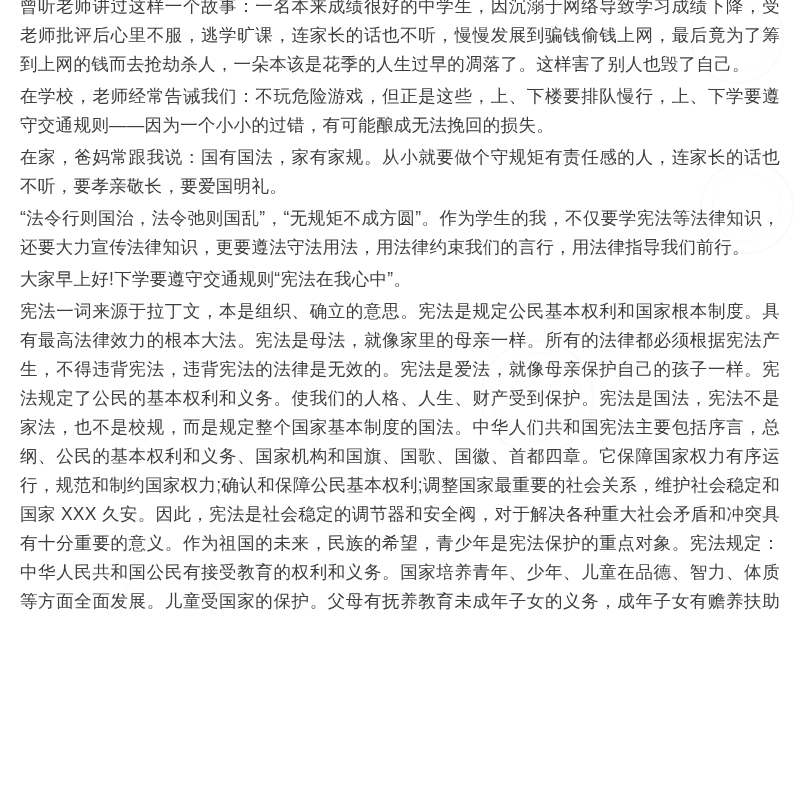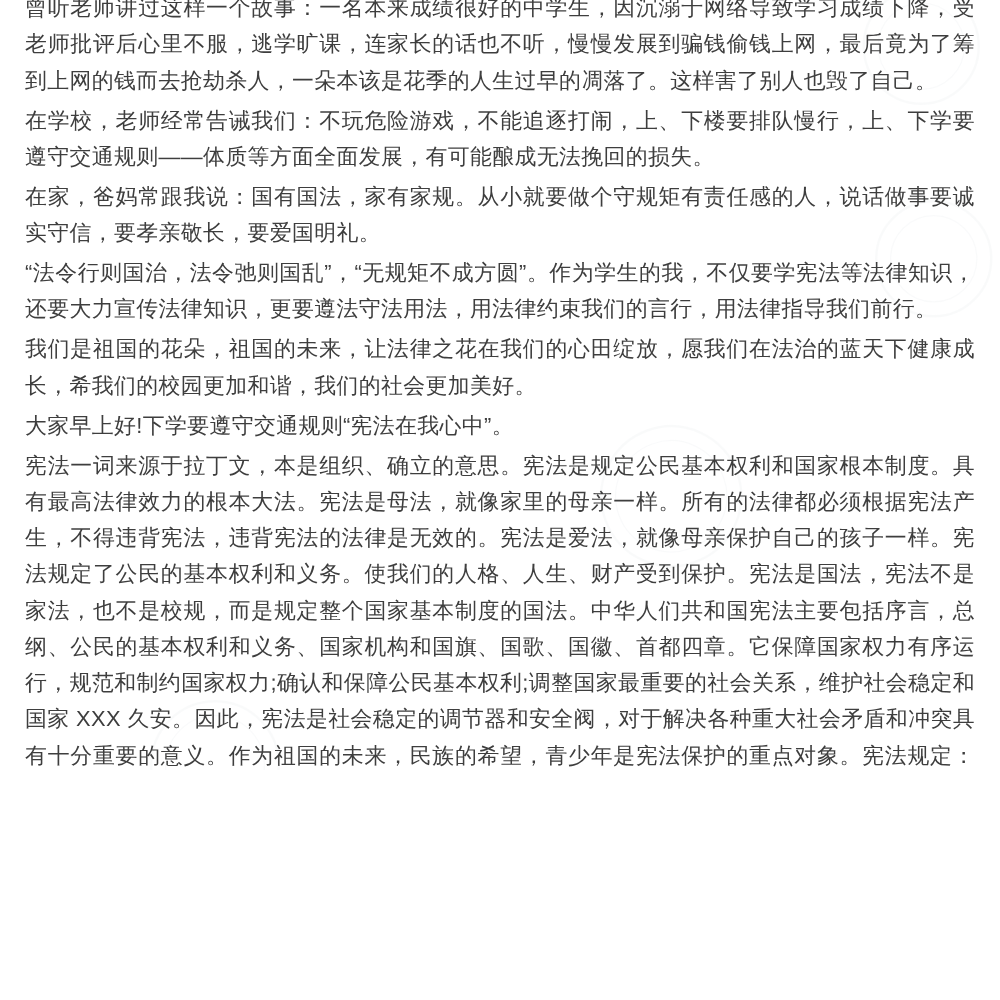--- a/index.html
+++ b/index.html
@@ -62,21 +62,20 @@
 
   <div class="watermarks">
     <div class="wm-ring wm-1"></div>
     <div class="wm-ring wm-2"></div>
     <div class="wm-ring wm-3"></div>
     <div class="wm-ring wm-4"></div>
   </div>
 
   <div class="content">
     <p>曾听老师讲过这样一个故事：一名本来成绩很好的中学生，因沉溺于网络导致学习成绩下降，受老师批评后心里不服，逃学旷课，连家长的话也不听，慢慢发展到骗钱偷钱上网，最后竟为了筹到上网的钱而去抢劫杀人，一朵本该是花季的人生过早的凋落了。这样害了别人也毁了自己。</p>
-    <p>在学校，老师经常告诫我们：不玩危险游戏，不能追逐打闹，上、下楼要排队慢行，上、下学要遵守交通规则——体质等方面全面发展，有可能酿成无法挽回的损失。</p>
-    <p>在家，爸妈常跟我说：国有国法，家有家规。从小就要做个守规矩有责任感的人，说话做事要诚实守信，要孝亲敬长，要爱国明礼。</p>
+    <p>在学校，老师经常告诫我们：不玩危险游戏，但正是这些，上、下楼要排队慢行，上、下学要遵守交通规则——因为一个小小的过错，有可能酿成无法挽回的损失。</p>
+    <p>在家，爸妈常跟我说：国有国法，家有家规。从小就要做个守规矩有责任感的人，连家长的话也不听，要孝亲敬长，要爱国明礼。</p>
     <p>“法令行则国治，法令弛则国乱”，“无规矩不成方圆”。作为学生的我，不仅要学宪法等法律知识，还要大力宣传法律知识，更要遵法守法用法，用法律约束我们的言行，用法律指导我们前行。</p>
-    <p>我们是祖国的花朵，祖国的未来，让法律之花在我们的心田绽放，愿我们在法治的蓝天下健康成长，希我们的校园更加和谐，我们的社会更加美好。</p>
     <p>大家早上好!下学要遵守交通规则“宪法在我心中”。</p>
     <p>宪法一词来源于拉丁文，本是组织、确立的意思。宪法是规定公民基本权利和国家根本制度。具有最高法律效力的根本大法。宪法是母法，就像家里的母亲一样。所有的法律都必须根据宪法产生，不得违背宪法，违背宪法的法律是无效的。宪法是爱法，就像母亲保护自己的孩子一样。宪法规定了公民的基本权利和义务。使我们的人格、人生、财产受到保护。宪法是国法，宪法不是家法，也不是校规，而是规定整个国家基本制度的国法。中华人们共和国宪法主要包括序言，总纲、公民的基本权利和义务、国家机构和国旗、国歌、国徽、首都四章。它保障国家权力有序运行，规范和制约国家权力;确认和保障公民基本权利;调整国家最重要的社会关系，维护社会稳定和国家 XXX 久安。因此，宪法是社会稳定的调节器和安全阀，对于解决各种重大社会矛盾和冲突具有十分重要的意义。作为祖国的未来，民族的希望，青少年是宪法保护的重点对象。宪法规定：中华人民共和国公民有接受教育的权利和义务。国家培养青年、少年、儿童在品德、智力、体质等方面全面发展。儿童受国家的保护。父母有抚养教育未成年子女的义务，成年子女有赡养扶助父母的义务等相关法律条例。同时还特别在20**年制定通过了未成年人保护法，对未成年人的健康成长的保障进行了完善。</p>
   </div>
 
 </div>
 
 </body></html>

